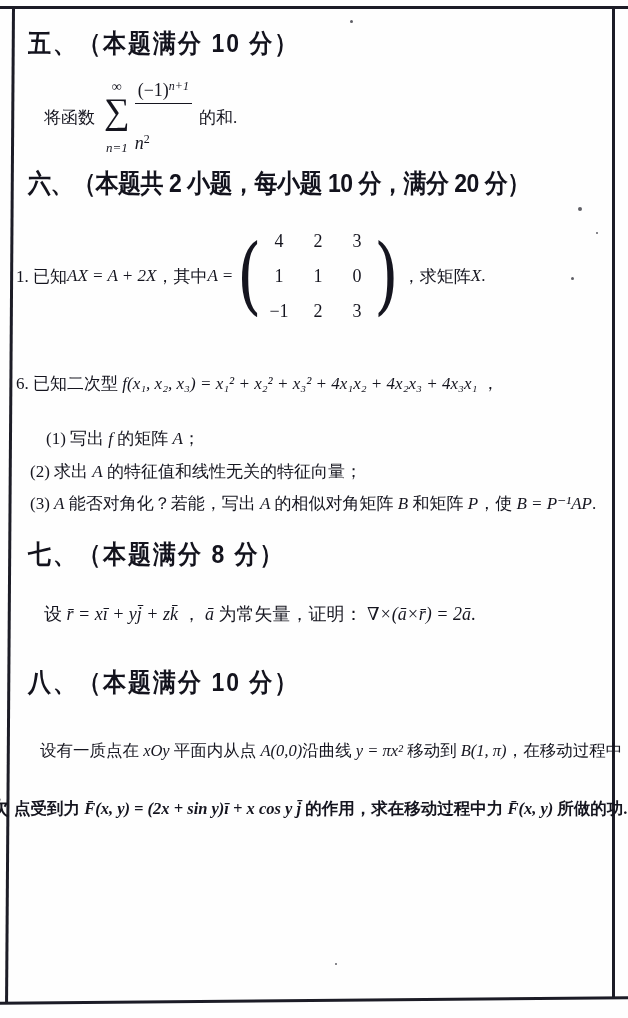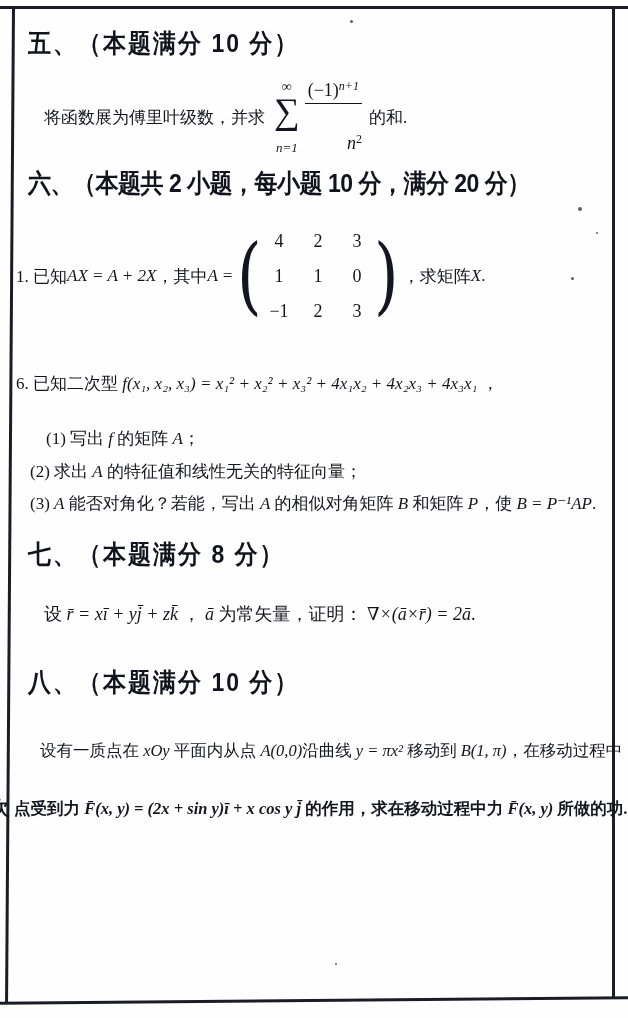--- a/index.html
+++ b/index.html
@@ -17,21 +17,21 @@
   .row { display:flex; align-items:center; }
   .t { font-size:17px; }
   .c { font-style:normal; }
   .m { font-style:italic; font-family:"Liberation Serif","DejaVu Serif",serif; }
   .frame { position:absolute; background:#1c1c26; }
   
   .bigsum { display:inline-flex; flex-direction:column; align-items:center; line-height:1; margin:0 5px 0 9px; }
   .sum-top { font-size:14px; }
   .sum-sigma { font-size:36px; line-height:0.95; }
   .sum-bot { font-size:13px; font-style:italic;margin-top:12px; }
-  .frac { display:inline-flex; flex-direction:column; align-items:flex-end; line-height:1.15; margin-right:7px; font-size:18px;gap:28px; }
+  .frac { display:inline-flex; flex-direction:column; align-items:flex-start; line-height:1.15; margin-right:7px; font-size:18px;gap:28px; }
   .frac-num { border-bottom:1.6px solid #15151f; padding:0 3px 2px; }
   .frac-den { padding-top:1px; }
   .exp { font-size:12px; vertical-align:6px; font-style:italic; }
   .exp2 { font-size:12px; vertical-align:6px; }
   
   .paren { font-size:84px; font-weight:400; line-height:0.8; transform:scaleX(0.75); font-family:"DejaVu Serif",serif; color:#15151f; }
   .matgrid { display:grid; grid-template-columns:repeat(3,auto); column-gap:17px; row-gap:14px; margin:0 2px; font-size:18px; text-align:center; }
   .matcell { min-width:22px; }
   .speck { position:absolute; background:#2a2a33; border-radius:50%; opacity:0.75; }
 </style>
@@ -48,21 +48,20 @@
 <div class="speck" style="left:571px; top:277px; width:3px; height:3px;"></div>
 <div class="speck" style="left:350px; top:20px; width:3px; height:3px;"></div>
 <div class="speck" style="left:335px; top:963px; width:2px; height:2px;"></div>
 
 <div class="abs t" style="left:-10px; top:795px; font-size:19px; font-weight:700;">次</div>
 
 <div class="hd" style="left:28px; top:26px; letter-spacing:2px;">五、（本题满分 10 分）</div>
 
 <div class="abs row t" style="left:44px; top:84px; height:66px;">
   <span class="c">将函数 </span>
-  <span class="c"> 展为傅里叶级数，并求</span>
   <span class="bigsum">
     <span class="sum-top">∞</span>
     <span class="sum-sigma">∑</span>
     <span class="sum-bot">n=1</span>
   </span>
   <span class="frac">
     <span class="frac-num"><span class="c">(−1)</span><span class="exp">n+1</span></span>
     <span class="frac-den"><span class="m">n</span><span class="exp2">2</span></span>
   </span>
   <span class="c">的和.</span>

